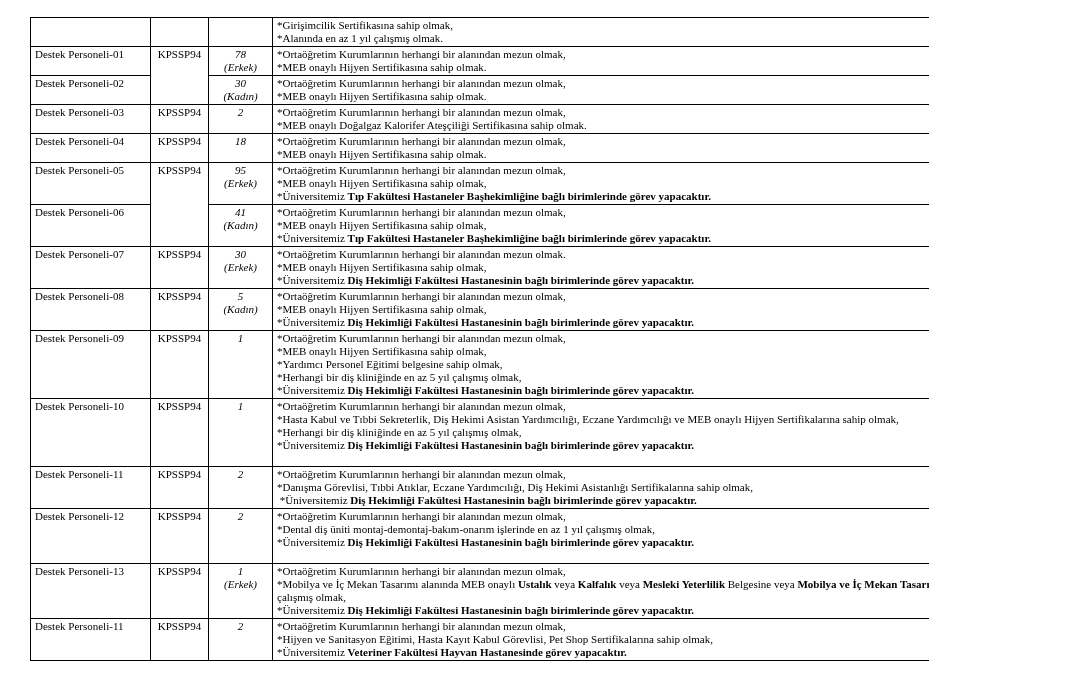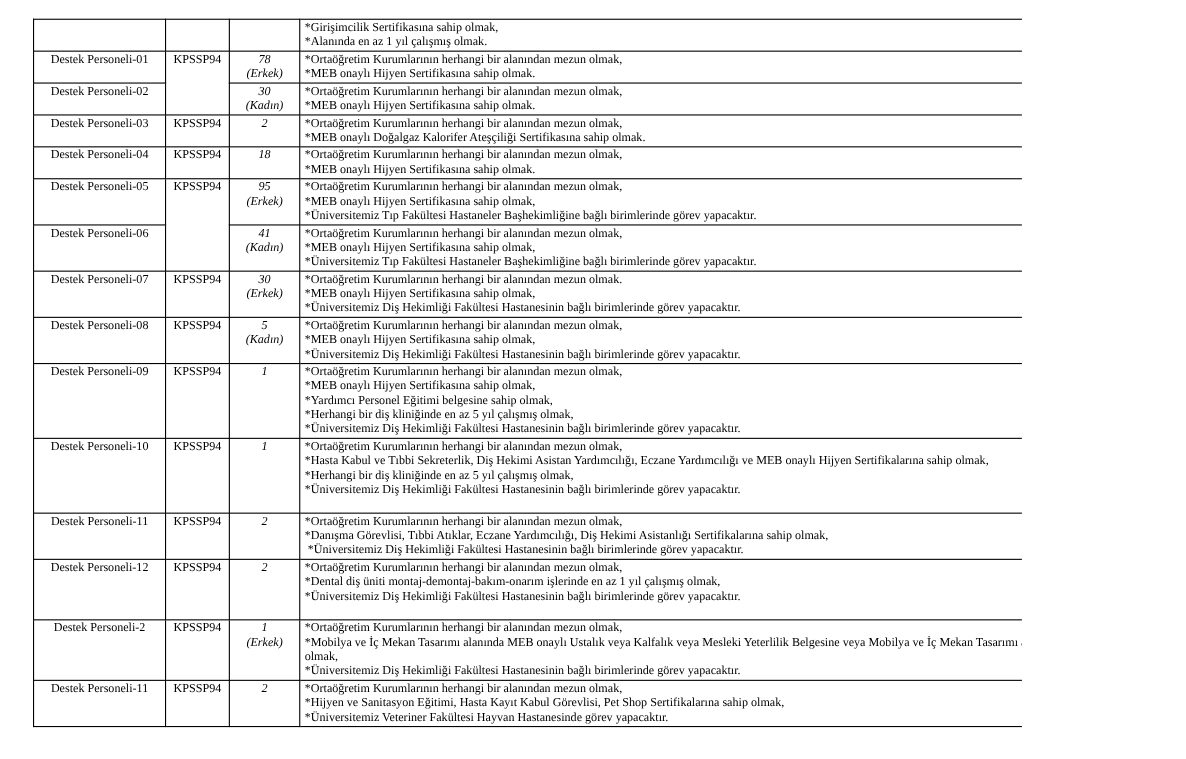--- a/index.html
+++ b/index.html
@@ -24,29 +24,29 @@
   }
   table.job-table td {
     border: 1px solid #000000;
     padding: 1px 4px;
     font-size: 11px;
     line-height: 13px;
     color: #000000;
     vertical-align: top;
     overflow: hidden;
   }
-  td.cell-position { text-align: center; margin-left: 36px; }
+  td.cell-position { text-align: left; margin-left: 36px; }
   td.cell-kpss     { text-align: center; font-family: Liberation Serif, serif; }
   td.cell-quota    { text-align: center; vertical-align: middle; }
   td.cell-req      { text-align: left; }
   td.va-mid        { vertical-align: middle; }
   .req-line { white-space: pre-wrap; }
   .quota-line { white-space: nowrap; font-style: italic; }
   .seg { font-weight: normal; }
-  .seg.bold { font-weight: normal; }
+  .seg.bold { font-weight: bold; }
 </style>
 </head>
 <body>
 
 <div class="page">
   <table class="job-table">
     <colgroup>
       <col style="width:120px">
       <col style="width:58px">
       <col style="width:64px">
@@ -205,21 +205,21 @@
             <div class="quota-line">2</div>
           </td>
           <td class="cell-req">
             <div class="req-line"><span class="seg">*Ortaöğretim Kurumlarının herhangi bir alanından mezun olmak,</span></div>
             <div class="req-line"><span class="seg">*Dental diş üniti montaj-demontaj-bakım-onarım işlerinde en az 1 yıl çalışmış olmak,</span></div>
             <div class="req-line"><span class="seg">*Üniversitemiz </span><span class="seg bold">Diş Hekimliği Fakültesi Hastanesinin bağlı birimlerinde görev yapacaktır.</span></div>
             <div class="req-line">&nbsp;</div>
           </td>
         </tr>
         <tr>
-          <td class="cell-position">Destek Personeli-2</td>
+          <td class="cell-position">Destek Personeli-13</td>
           <td class="cell-kpss">KPSSP94</td>
           <td class="cell-quota">
             <div class="quota-line">1</div>
             <div class="quota-line">(Erkek)</div>
           </td>
           <td class="cell-req">
             <div class="req-line"><span class="seg">*Ortaöğretim Kurumlarının herhangi bir alanından mezun olmak,</span></div>
             <div class="req-line"><span class="seg">*Mobilya ve İç Mekan Tasarımı alanında MEB onaylı </span><span class="seg bold">Ustalık</span><span class="seg"> veya </span><span class="seg bold">Kalfalık</span><span class="seg"> veya </span><span class="seg bold">Mesleki Yeterlilik</span><span class="seg"> Belgesine veya </span><span class="seg bold">Mobilya ve İç Mekan Tasarımı</span><span class="seg"> alanında en az 1 yıl çalışmış olmak,</span></div>
             <div class="req-line"><span class="seg">*Üniversitemiz </span><span class="seg bold">Diş Hekimliği Fakültesi Hastanesinin bağlı birimlerinde görev yapacaktır.</span></div>
           </td>

